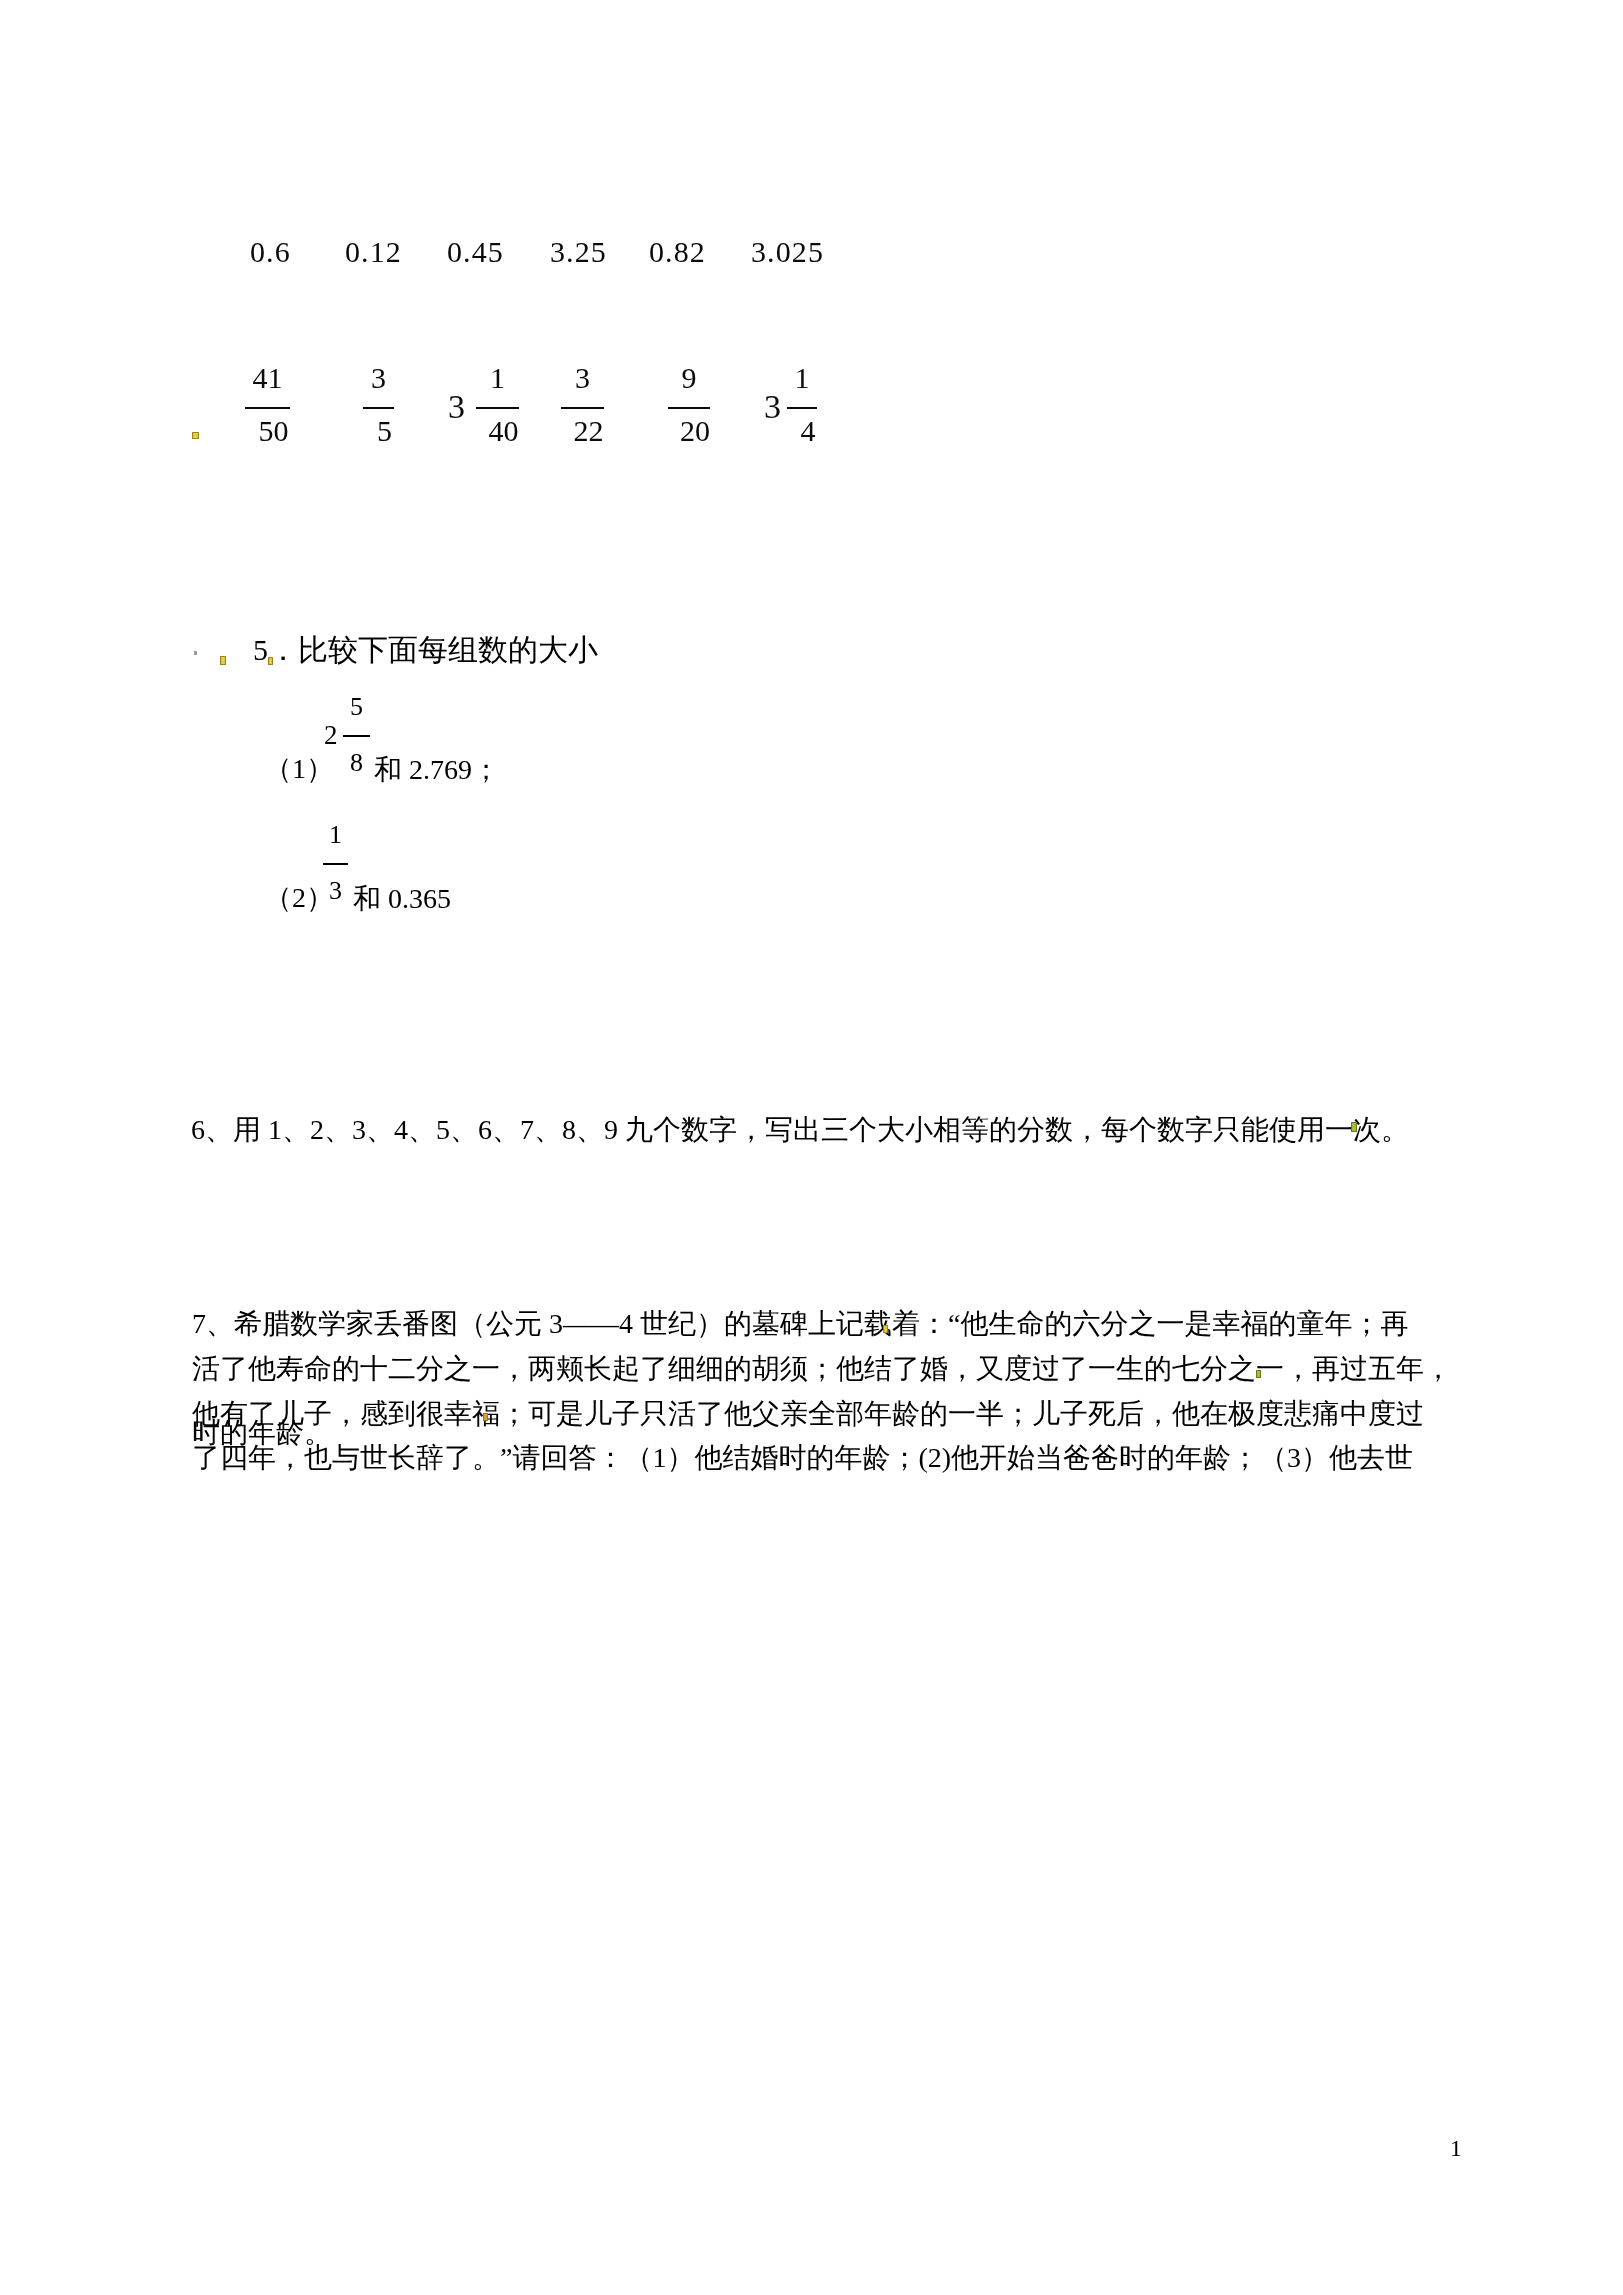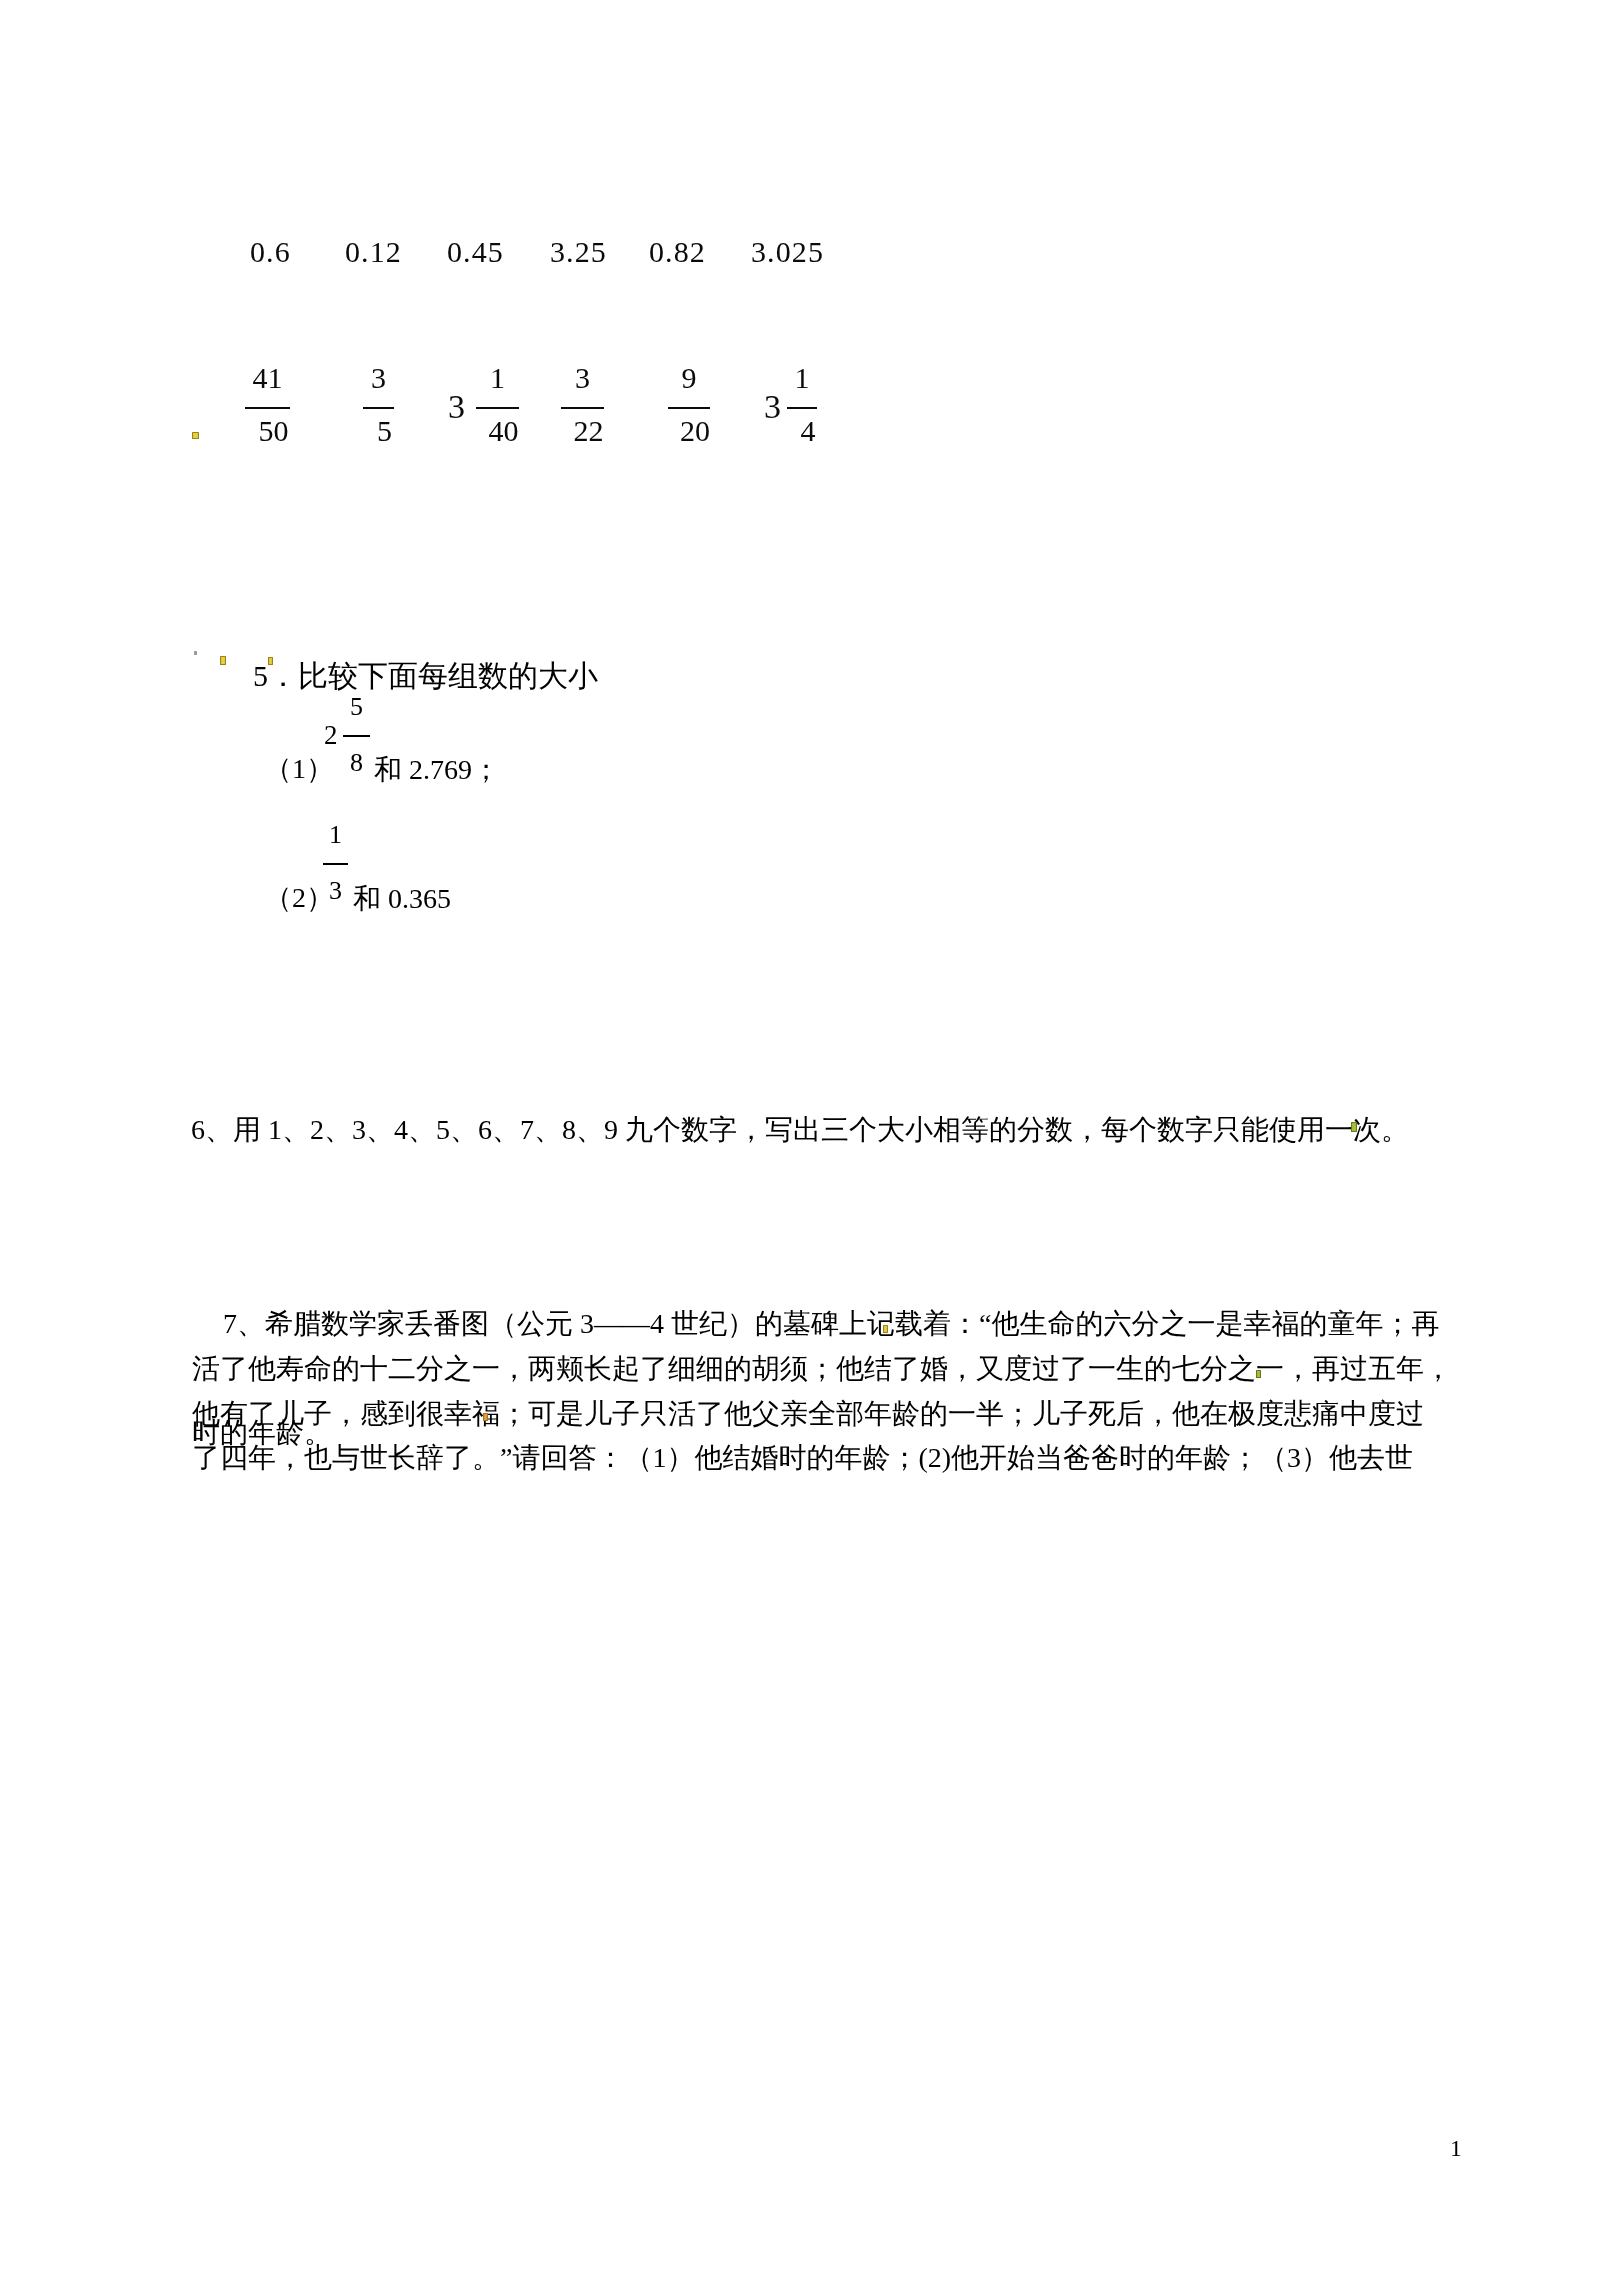--- a/index.html
+++ b/index.html
@@ -19,21 +19,21 @@
   .fcell .fbar { display:block; border-top:2.8px solid #141414; }
   .fcell .den { display:block; padding-top:7.9px;margin-left:12px; }
   .whole { position:absolute; top:177px; font-size:34px; line-height:1; }
 
   
   .vfrac { position:absolute; text-align:center; line-height:1; font-size:26px; }
   .vfrac .num { display:block; padding-bottom:14.6px; }
   .vfrac .fbar { display:block; border-top:2.2px solid #000; }
   .vfrac .den { display:block; padding-top:13.5px; }
 
-  .q5head { font-size:30px;margin-top:26px; }
+  .q5head { font-size:30px; }
   .q6line { font-size:28px; }
   .q7line { font-size:28px; }
   .pagenum { font-size:23.6px; }
 
   
   .mark { position:absolute; border-radius:0.6px; }
   .c-yellow { background:#e8cf3e; box-shadow:inset 0 0 0 1.1px rgba(90,70,0,.55); }
   .c-green  { background:#a9bf3a; box-shadow:inset 0 0 0 1.1px rgba(40,70,0,.55); }
   .c-orange { background:#dfa13f; box-shadow:inset 0 0 0 1.1px rgba(120,60,0,.5); }
   .c-gray   { background:#9a9a9a; }
@@ -99,21 +99,21 @@
   <div class="t" style="left:264px;top:882px;">（2）</div>
   <span class="vfrac" style="left:323px;top:822px;width:25px;">
     <span class="num">1</span>
       <span class="fbar"></span>
       <span class="den">3</span>
   </span>
   <div class="t" style="left:353px;top:883px;">和 0.365</div>
 
   <div class="t q6line" style="left:191px;top:1114px;">6、用 1、2、3、4、5、6、7、8、9 九个数字，写出三个大小相等的分数，每个数字只能使用一次。</div>
 
-  <div class="t q7line" style="left:192px;top:1308px;margin-left:31px;">7、希腊数学家丢番图（公元 3——4 世纪）的墓碑上记载着：“他生命的六分之一是幸福的童年；再</div>
+  <div class="t q7line" style="left:192px;top:1308px;">7、希腊数学家丢番图（公元 3——4 世纪）的墓碑上记载着：“他生命的六分之一是幸福的童年；再</div>
   <div class="t q7line" style="left:192px;top:1353px;">活了他寿命的十二分之一，两颊长起了细细的胡须；他结了婚，又度过了一生的七分之一，再过五年，</div>
   <div class="t q7line" style="left:192px;top:1398px;">他有了儿子，感到很幸福；可是儿子只活了他父亲全部年龄的一半；儿子死后，他在极度悲痛中度过</div>
   <div class="t q7line" style="left:192px;top:1442px;">了四年，也与世长辞了。”请回答：（1）他结婚时的年龄；(2)他开始当爸爸时的年龄；（3）他去世</div>
   <div class="t q7line" style="left:192px;top:1417px;">时的年龄。</div>
 
   <span class="mark c-yellow" style="left:192px;top:432px;width:7.3px;height:7.3px;"></span>
   <span class="mark c-gray" style="left:194px;top:651px;width:3.4px;height:3.9px;"></span>
   <span class="mark c-yellow" style="left:220px;top:656px;width:5.6px;height:9px;"></span>
   <span class="mark c-yellow" style="left:268px;top:657px;width:5px;height:7.9px;"></span>
   <span class="mark c-green" style="left:1351px;top:1122px;width:6.2px;height:10px;"></span>

